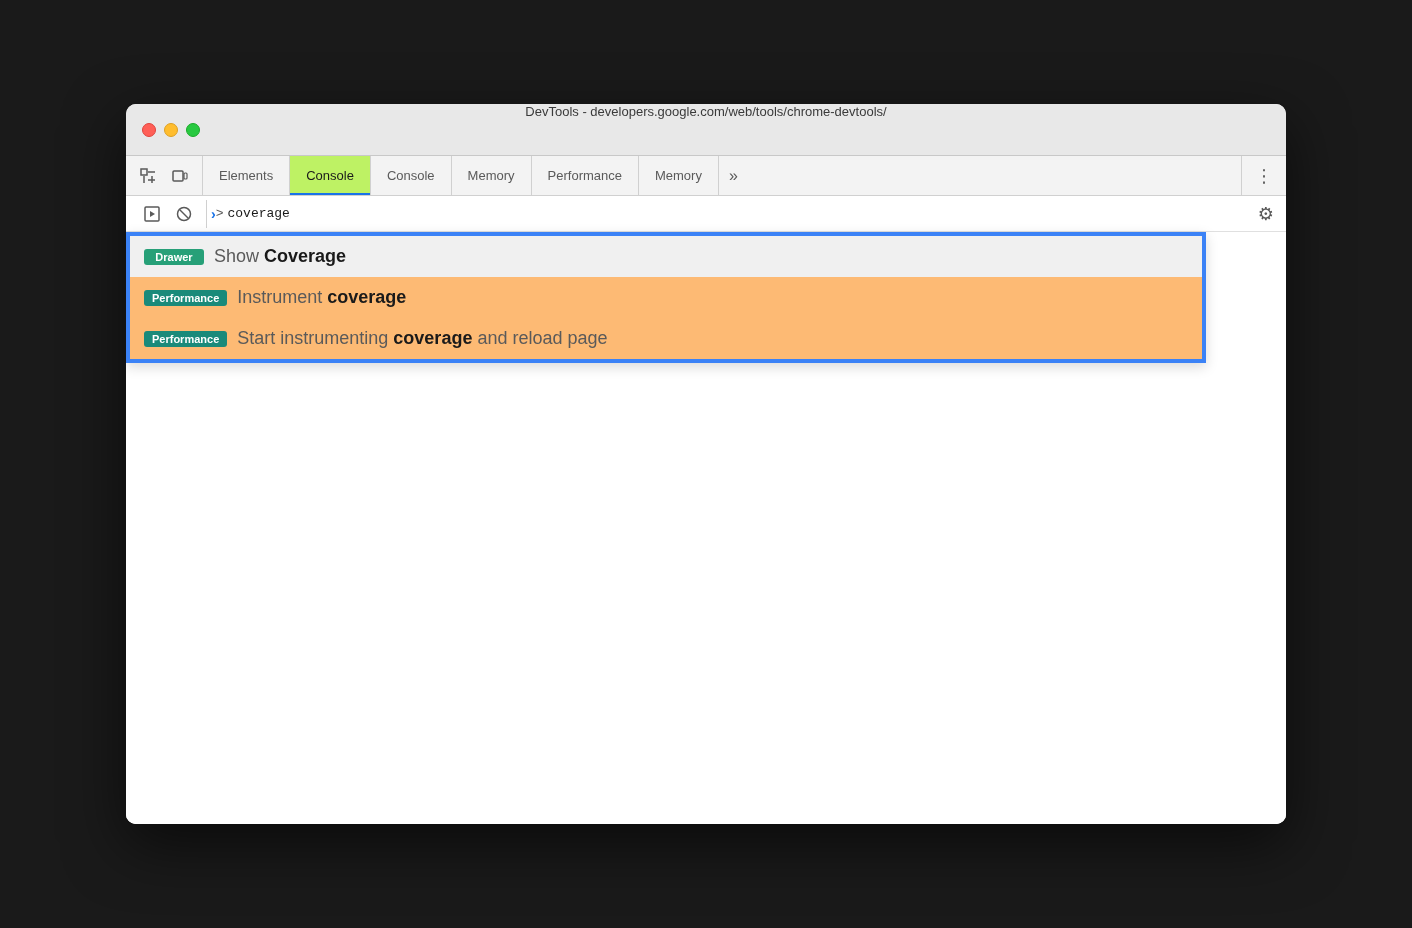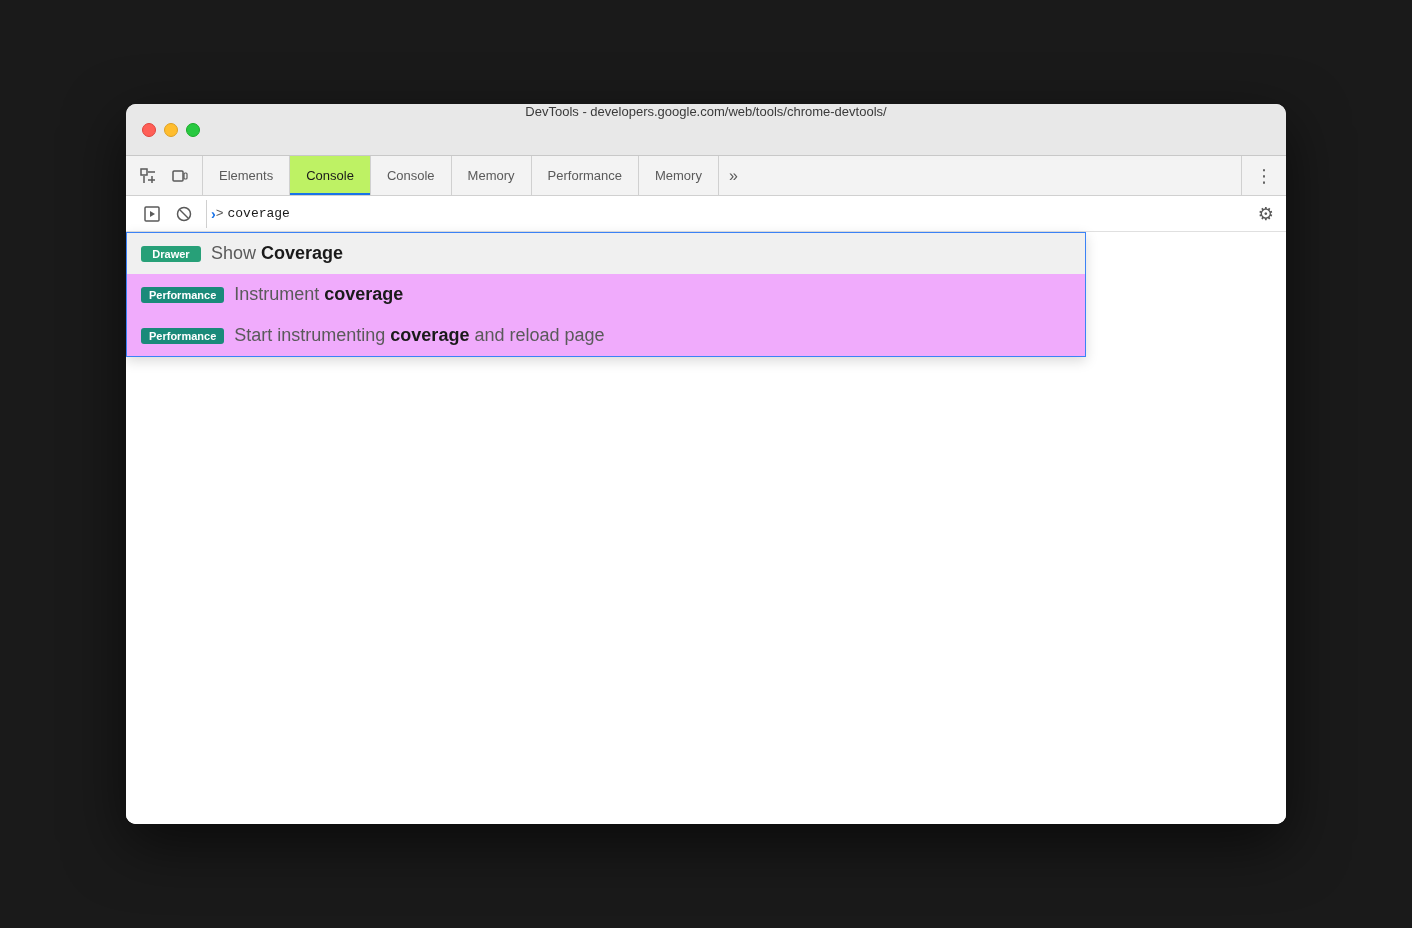--- a/index.html
+++ b/index.html
@@ -207,23 +207,23 @@
       color: #5a5a5a;
       font-size: 18px;
       cursor: pointer;
     }
 
     
     .autocomplete {
       position: absolute;
       top: 36px;
       left: 0;
-      width: 960px;
-      background: #f0abfc;
-      border: 1px solid #3b82f6;
+      width: 1080px;
+      background: #fdba74;
+      border: 4px solid #3b82f6;
       box-shadow: 0 4px 12px rgba(0,0,0,0.15);
       z-index: 100;
     }
 
     .autocomplete-item {
       display: flex;
       align-items: center;
       padding: 10px 14px;
       gap: 10px;
       cursor: pointer;

